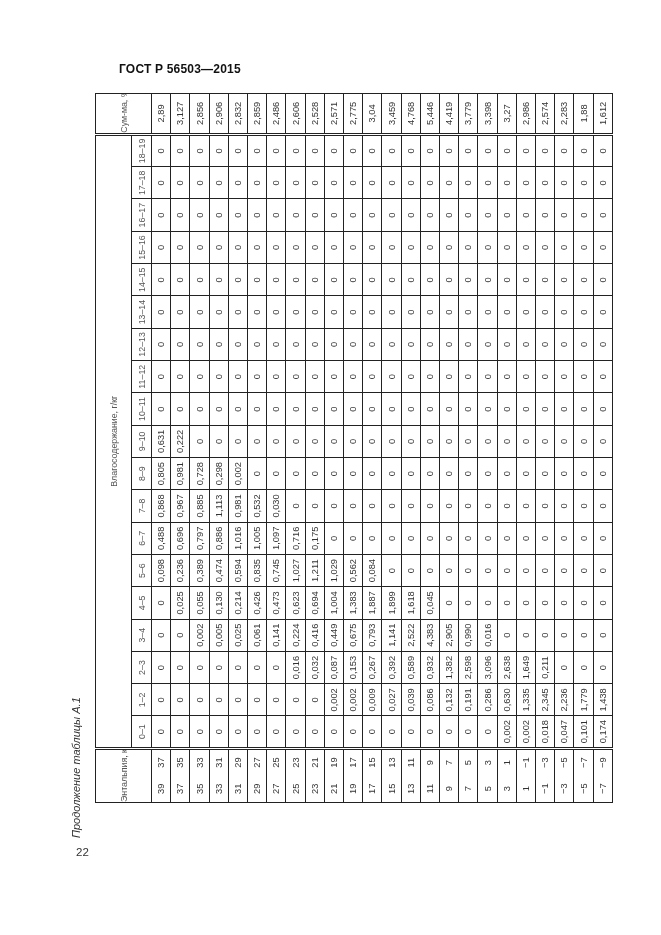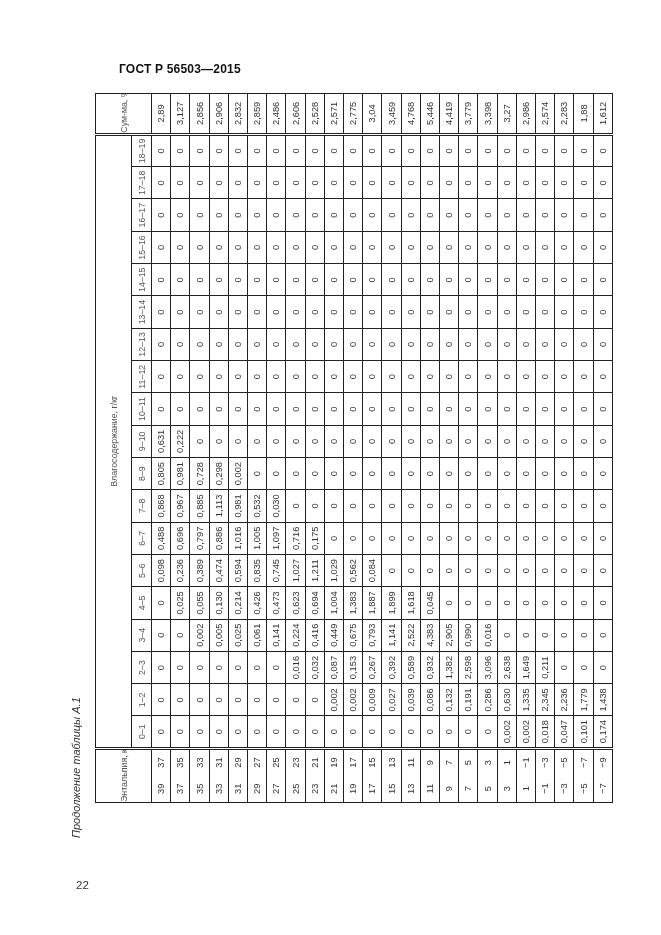--- a/index.html
+++ b/index.html
@@ -70,21 +70,21 @@
   </style>
 </head>
 <body>
 
 <div class="doc-header">ГОСТ Р 56503—2015</div>
 
 <div class="caption-wrap">
   <span>Продолжение таблицы А.1</span>
 </div>
 
-<div class="page-number-box" style="position:absolute;left:76px;top:846px;font-size:11.5px;color:#333;margin-top:33px;">22</div>
+<div class="page-number-box" style="position:absolute;left:76px;top:846px;font-size:11.5px;color:#333;">22</div>
 
 <div class="rot">
   <table class="data">
     <colgroup>
       <col style="width:26px">
         <col style="width:26px">
       <col style="width:31px">
         <col style="width:31px">
         <col style="width:31px">
         <col style="width:31px">

